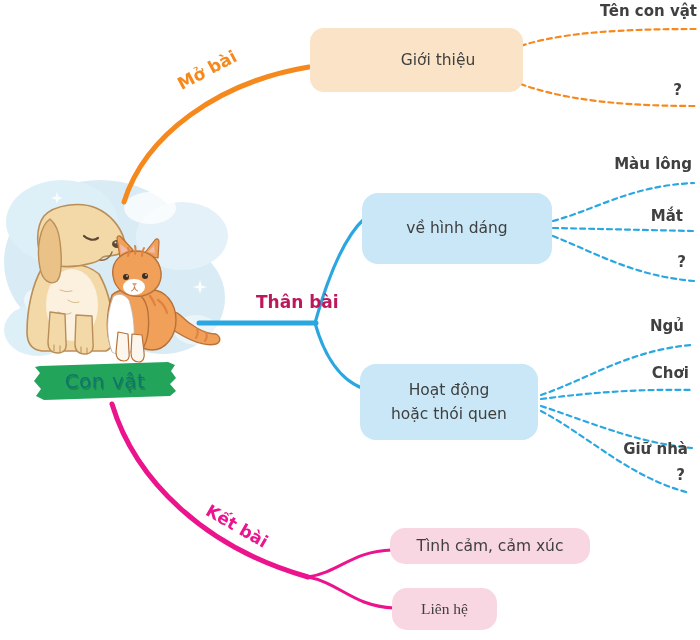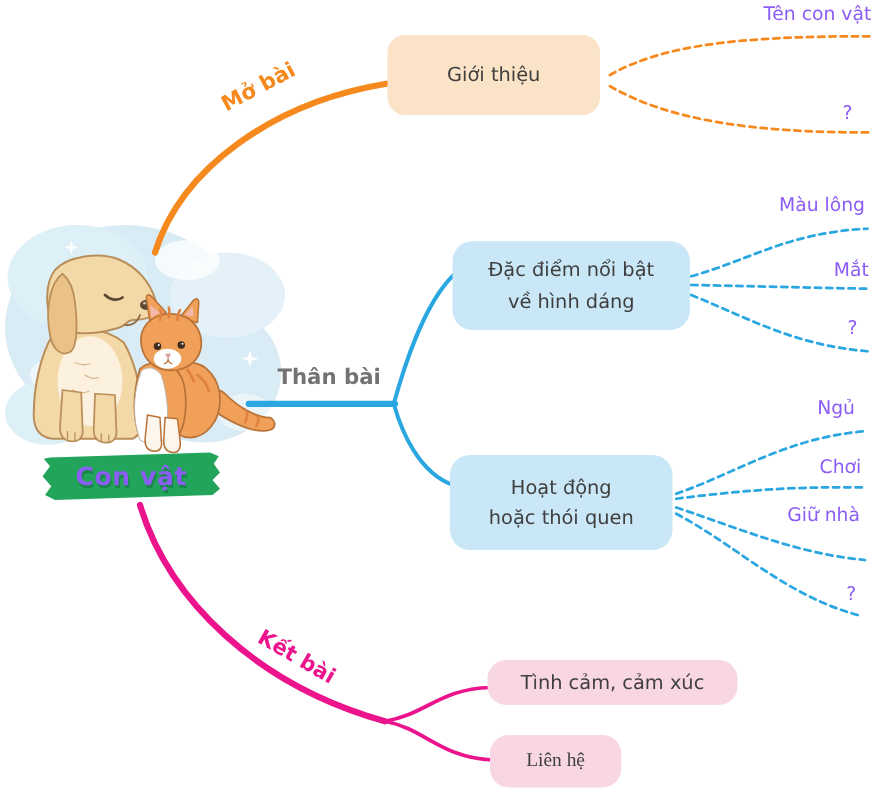--- a/index.html
+++ b/index.html
@@ -10,34 +10,34 @@
   #diagram-svg{position:absolute;left:0;top:0;}
   .node{
     position:absolute;display:flex;flex-direction:column;align-items:center;
     justify-content:center;text-align:center;color:#3f3f3f;
     font-size:15.5px;line-height:1.55;font-weight:500;
   }
   .node.peach{background:#fae3c6;border-radius:14px;}
   .node.blue{background:#c9e7f6;border-radius:16px;}
   .node.pink{background:#f8d6e2;border-radius:15px;}
   .leaf{
-    position:absolute;color:#8b5cf6;font-size:15px;font-weight:400;
+    position:absolute;color:#404040;font-size:15px;font-weight:700;
     white-space:nowrap;
   }
   .branch-label{
     position:absolute;font-size:17px;font-weight:bold;white-space:nowrap;
     text-align:center;
   }
   .branch-label.orange{color:#f5891d;transform:rotate(-28deg);}
-  .branch-label.bluec{color:#737373;}
+  .branch-label.bluec{color:#be185d;margin-left:34px;}
   .branch-label.magenta{color:#eb148c;transform:rotate(30deg);}
   #center-label{
     position:absolute;left:34px;top:362px;width:142px;height:37px;
     display:flex;align-items:center;justify-content:center;
-    color:#8b5cf6;font-size:20px;font-weight:bold;letter-spacing:.5px;
+    color:#0f766e;font-size:20px;font-weight:normal;letter-spacing:.5px;
     text-shadow:1px 2px 0 rgba(18,98,56,.45);
   }
 </style>
 </head>
 <body>
 
 <div id="stage">
 
   <svg id="diagram-svg" width="700" height="640" viewBox="0 0 700 640">
 
@@ -120,39 +120,38 @@
       <path d="M 134.5,287 q 0,3 -3,4 M 134.5,287 q 0,3 3,4" fill="none" stroke="#b87238" stroke-width="1"></path>
     </g>
   </svg>
 
   <div id="center-label">Con vật</div>
 
   <div class="branch-label orange" style="left:157px;top:60px;width:100px;">Mở bài</div>
   <div class="branch-label bluec" style="left:222px;top:292px;">Thân bài</div>
   <div class="branch-label magenta" style="left:187px;top:516px;width:100px;">Kết bài</div>
 
-  <div class="node peach" style="left:310px;top:28px;width:170px;height:64px;">
+  <div class="node peach" style="left:310px;top:28px;width:170px;height:64px;padding-left:43px;">
     <span>Giới thiệu</span>
   </div>
   <div class="leaf" style="right:3px;top:2px;">Tên con vật</div>
   <div class="leaf" style="right:18px;top:81px;">?</div>
 
   <div class="node blue" style="left:362px;top:193px;width:190px;height:71px;">
-    <span>Đặc điểm nổi bật</span>
     <span>về hình dáng</span>
   </div>
   <div class="leaf" style="right:8px;top:155px;">Màu lông</div>
-  <div class="leaf" style="right:5px;top:207px;">Mắt</div>
+  <div class="leaf" style="right:17px;top:207px;">Mắt</div>
   <div class="leaf" style="right:14px;top:253px;">?</div>
 
   <div class="node blue" style="left:360px;top:364px;width:178px;height:76px;">
     <span>Hoạt động</span>
     <span>hoặc thói quen</span>
   </div>
   <div class="leaf" style="right:16px;top:317px;">Ngủ</div>
   <div class="leaf" style="right:11px;top:364px;">Chơi</div>
-  <div class="leaf" style="right:12px;top:403px;">Giữ nhà</div>
+  <div class="leaf" style="right:12px;top:440px;">Giữ nhà</div>
   <div class="leaf" style="right:15px;top:466px;">?</div>
 
   <div class="node pink" style="left:390px;top:528px;width:200px;height:36px;">Tình cảm, cảm xúc</div>
   <div class="node pink" style="left:392px;top:588px;width:105px;height:42px;font-family:Liberation Serif, serif;">Liên hệ</div>
 
 </div>
 
 </body></html>

